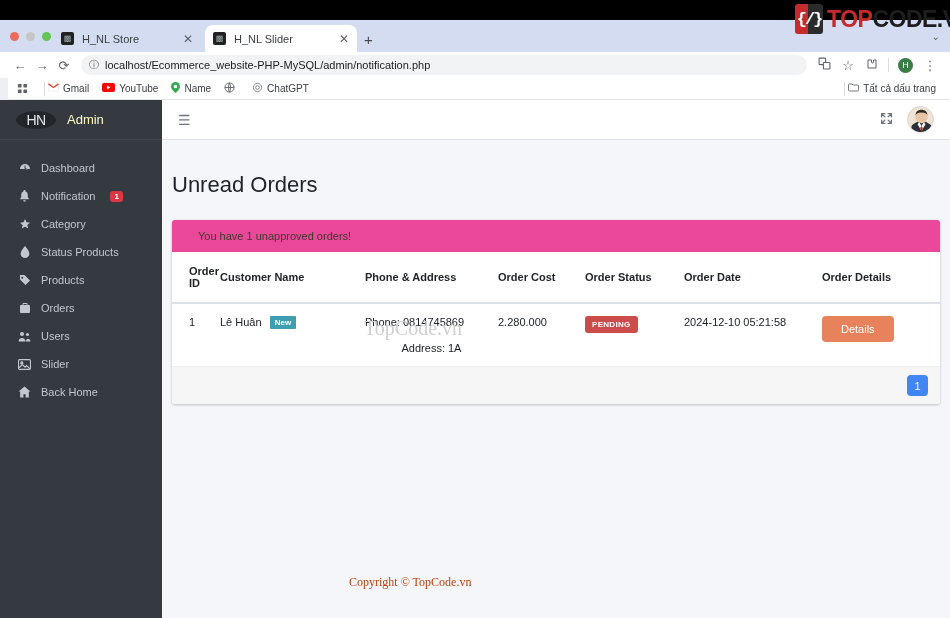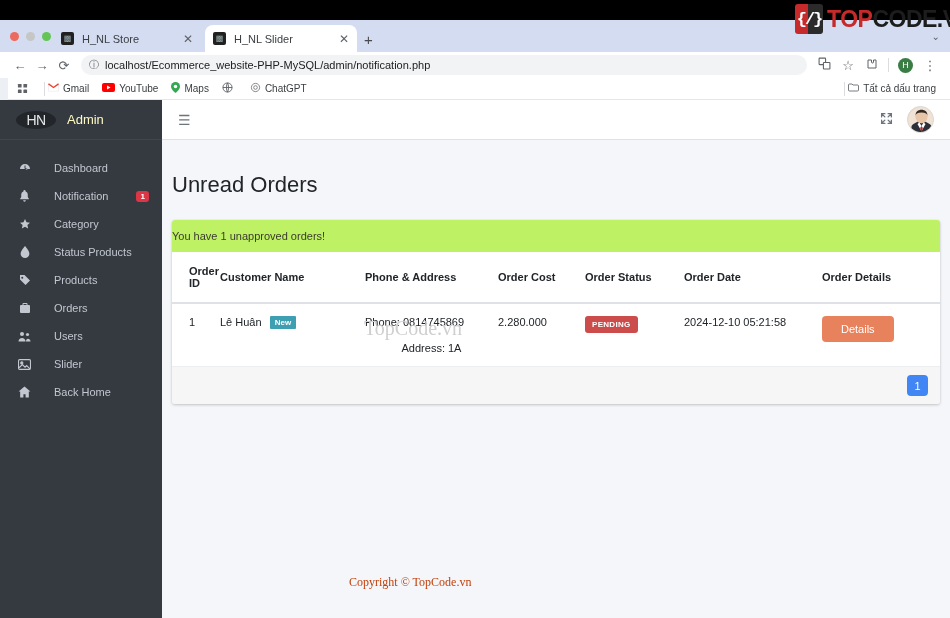--- a/index.html
+++ b/index.html
@@ -82,21 +82,21 @@
   .brand { height: 40px; display: flex; align-items: center; padding-left: 16px; gap: 11px;
     border-bottom: 1px solid #40464c; }
   .brand-logo {
     width: 40px; height: 18px; border-radius: 50%; background: #22262a; color: #e4e6e8;
     font-size: 14px; display: flex; align-items: center; justify-content: center;
     letter-spacing: -0.5px; font-family: "Liberation Sans", sans-serif;
   }
   .brand-name { color: #fef9c3; font-size: 13px; }
   .nav { padding-top: 14px; }
   .nav-item {
-    display: flex; align-items: center; gap: 23px; height: 28px; padding-left: 18px;
+    display: flex; align-items: center; gap: 10px; height: 28px; padding-left: 18px;
     color: #c2c7d0; font-size: 11px;
   }
   .nav-icon { width: 13px; text-align: center; font-size: 11px; display:flex; align-items:center; justify-content:center; }
   .nav-badge {
     background: #dc3545; color: #fff; font-size: 8px; font-weight: bold;
     border-radius: 3px; padding: 1px 4px; margin-left: 5px;
   }
 
   
   .adminbar {
@@ -112,21 +112,21 @@
   }
 
   
   .content { position: absolute; top: 140px; left: 162px; width: 788px; height: 478px; background: #f4f6f9; }
   .page-title { margin: 32px 8px 0 10px; font-size: 22px; color: #212529; font-weight: normal; }
   .card {
     margin: 22px 10px 0 10px; background: #fff; border-radius: 3px;
     box-shadow: 0 0 1px rgba(0,0,0,.125), 0 1px 3px rgba(0,0,0,.2);
   }
   .alert {
-    background: #bef264; color: #3b3b2e; font-size: 11px; padding: 10px 0;
+    background: #ec4899; color: #3b3b2e; font-size: 11px; padding: 10px 26px;
     border-radius: 3px 3px 0 0;
   }
   table { width: 100%; border-collapse: collapse; }
   thead th {
     text-align: left; font-size: 11px; font-weight: bold; color: #212529;
     padding: 13px 0 13px 0; border-bottom: 2px solid #dee2e6;
   }
   tbody td { font-size: 11px; color: #212529; padding: 12px 0; vertical-align: top; }
   .col1 { width: 48px; padding-left: 17px !important; }
   .col2 { width: 145px; }
@@ -253,21 +253,21 @@
       </span>
       <span>YouTube</span>
     </span>
     <span class="bm">
       <span class="bm-ico">
         <svg width="9" height="11" viewBox="0 0 18 22">
             <path d="M9 0a9 9 0 00-9 9c0 6 9 13 9 13s9-7 9-13a9 9 0 00-9-9z" fill="#34a853"></path>
             <circle cx="9" cy="9" r="3.5" fill="#fff"></circle>
           </svg>
       </span>
-      <span>Maps</span>
+      <span>Name</span>
     </span>
     <span class="bm">
       <span class="bm-ico">
         <svg width="11" height="11" viewBox="0 0 24 24" fill="none" stroke="#5f6368" stroke-width="2">
             <circle cx="12" cy="12" r="10"></circle>
             <path d="M2 12h20M12 2c3 4 3 16 0 20M12 2c-3 4-3 16 0 20"></path>
           </svg>
       </span>
       <span></span>
     </span>

